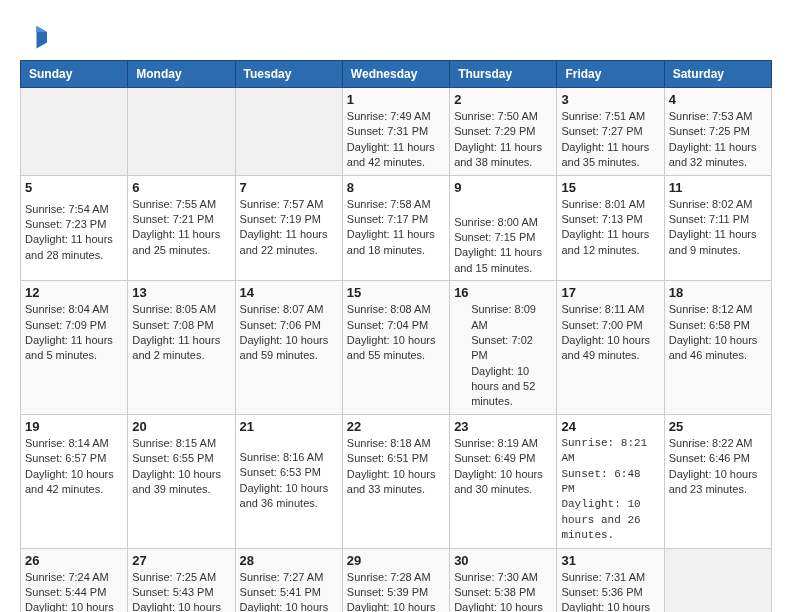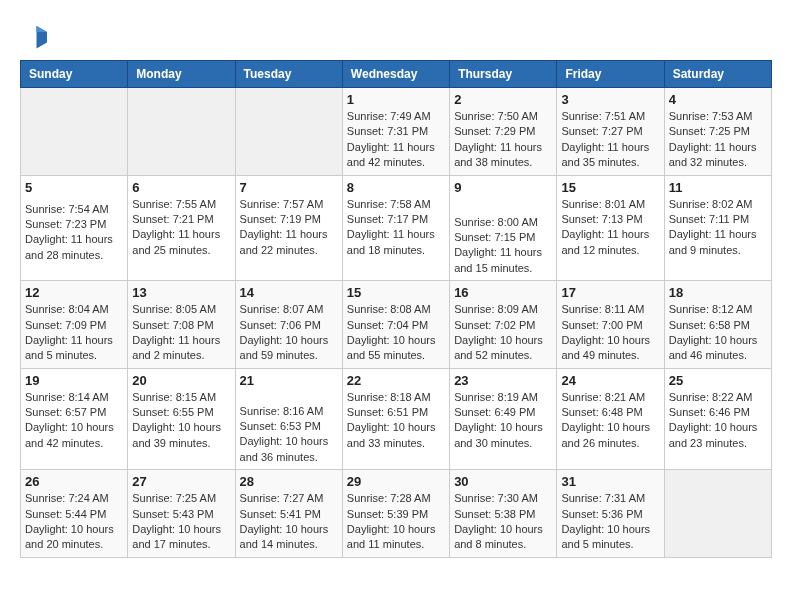--- a/index.html
+++ b/index.html
@@ -214,21 +214,21 @@
 Daylight: 10 hours and 59 minutes.</div>
           </td>
           <td>
             <div class="day-number">15</div>
             <div class="day-info" style="white-space: pre-line;">Sunrise: 8:08 AM
 Sunset: 7:04 PM
 Daylight: 10 hours and 55 minutes.</div>
           </td>
           <td>
             <div class="day-number">16</div>
-            <div class="day-info" style="white-space: pre-line;">Sunrise: 8:09 AM
+            <div class="day-info" style="white-space: pre-line; margin-left: 17px;">Sunrise: 8:09 AM
 Sunset: 7:02 PM
 Daylight: 10 hours and 52 minutes.</div>
           </td>
           <td>
             <div class="day-number">17</div>
             <div class="day-info" style="white-space: pre-line;">Sunrise: 8:11 AM
 Sunset: 7:00 PM
 Daylight: 10 hours and 49 minutes.</div>
           </td>
           <td>
@@ -264,21 +264,21 @@
 Daylight: 10 hours and 33 minutes.</div>
           </td>
           <td>
             <div class="day-number">23</div>
             <div class="day-info" style="white-space: pre-line;">Sunrise: 8:19 AM
 Sunset: 6:49 PM
 Daylight: 10 hours and 30 minutes.</div>
           </td>
           <td>
             <div class="day-number">24</div>
-            <div class="day-info" style="white-space: pre-line;">Sunrise: 8:21 AM
+            <div class="day-info" style="white-space: pre-line; font-family: Liberation Mono, monospace;">Sunrise: 8:21 AM
 Sunset: 6:48 PM
 Daylight: 10 hours and 26 minutes.</div>
           </td>
           <td>
             <div class="day-number">25</div>
             <div class="day-info" style="white-space: pre-line;">Sunrise: 8:22 AM
 Sunset: 6:46 PM
 Daylight: 10 hours and 23 minutes.</div>
           </td>
         </tr>

